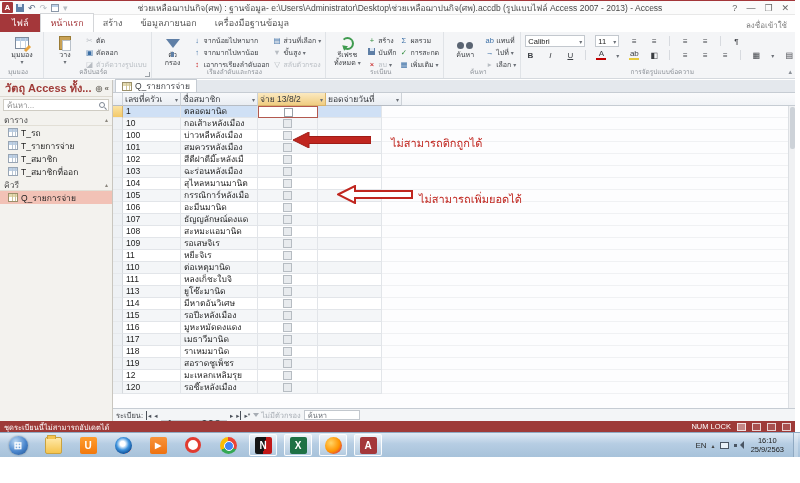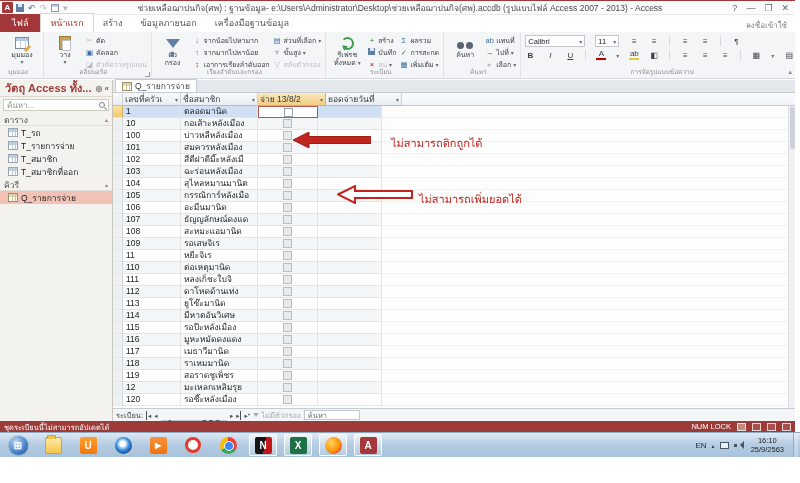--- a/index.html
+++ b/index.html
@@ -606,30 +606,20 @@
               <div class="ds-cell c1">111</div>
               <div class="ds-cell c2">หลงเก็ชะใบจิ</div>
               <div class="ds-cell c3">
                 <span class="ds-check dim"></span>
               </div>
               <div class="ds-cell c4"></div>
               <div class="ds-fill"></div>
             </div>
             <div class="ds-row">
               <div class="ds-sel"></div>
-              <div class="ds-cell c1">112</div>
-              <div class="ds-cell c2">ดาโหดด้านเท่ง</div>
-              <div class="ds-cell c3">
-                <span class="ds-check dim"></span>
-              </div>
-              <div class="ds-cell c4"></div>
-              <div class="ds-fill"></div>
-            </div>
-            <div class="ds-row">
-              <div class="ds-sel"></div>
               <div class="ds-cell c1">113</div>
               <div class="ds-cell c2">ยูโซ๊ะมานิด</div>
               <div class="ds-cell c3">
                 <span class="ds-check dim"></span>
               </div>
               <div class="ds-cell c4"></div>
               <div class="ds-fill"></div>
             </div>
             <div class="ds-row">
               <div class="ds-sel"></div>

